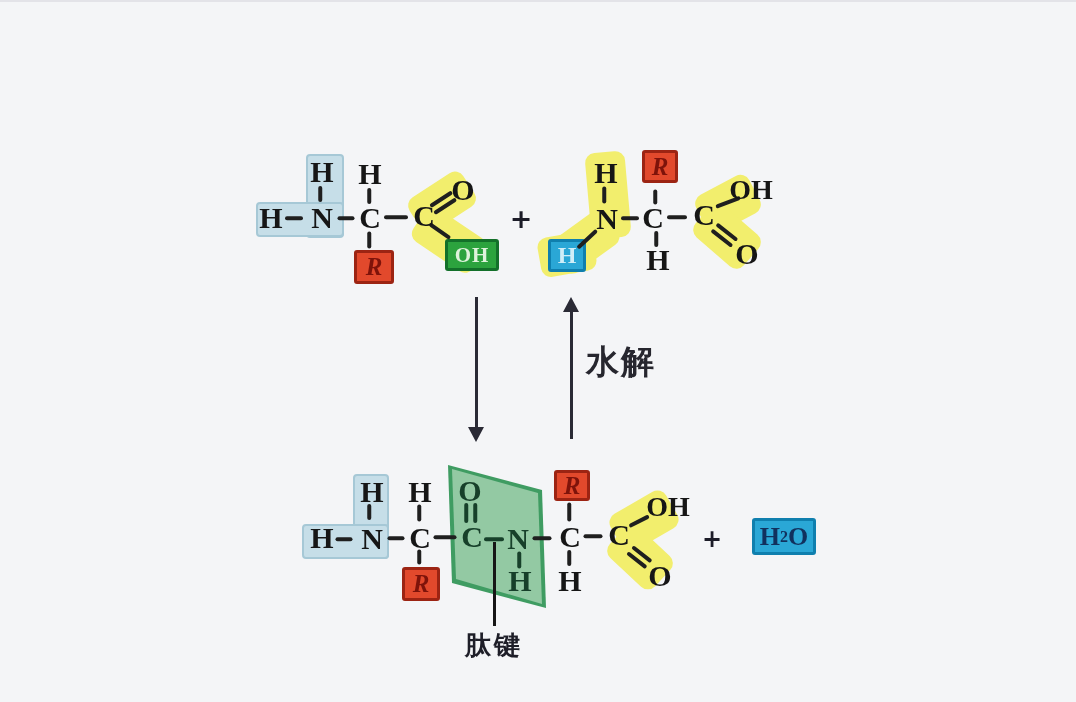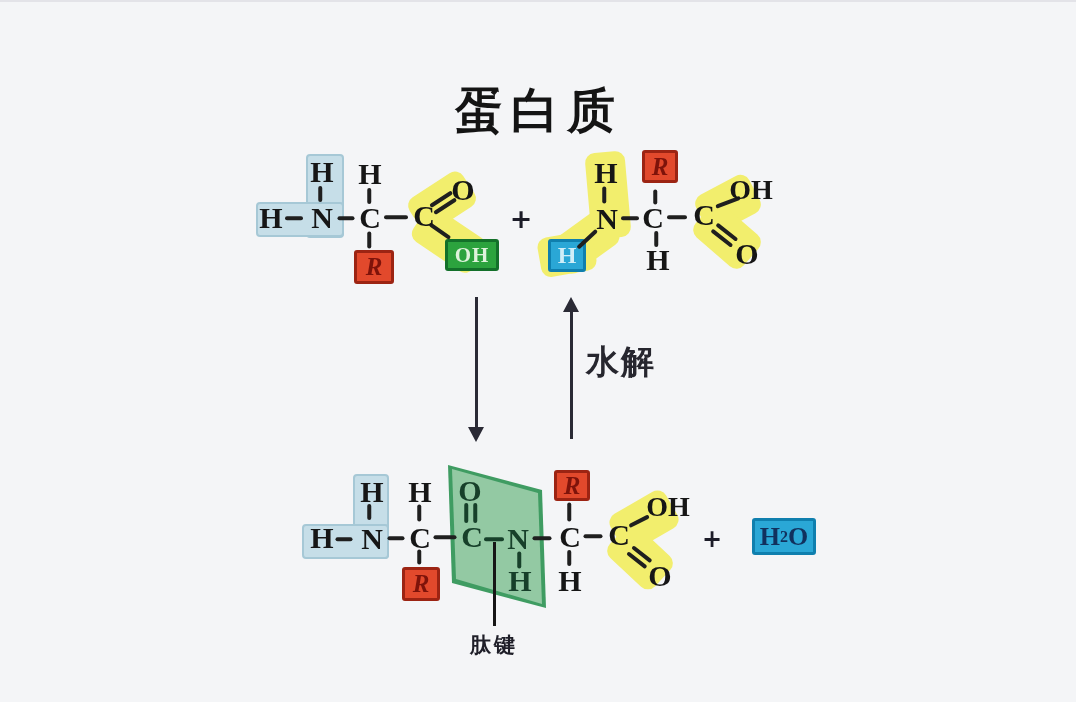--- a/index.html
+++ b/index.html
@@ -64,21 +64,20 @@
               border-top:15px solid #2a2a35;}
   .ahead.up{border-left:8px solid transparent;border-right:8px solid transparent;
             border-bottom:15px solid #2a2a35;}
   .pointer{position:absolute;width:3px;background:#161616;}
 </style>
 </head>
 <body>
 
 <div class="stage">
 
-  <div class="cn title" style="left:539px;top:108px;">蛋白质</div>
 
   <div class="hl blue" style="left:306px;top:152px;width:38px;height:84px;"></div>
   <div class="hl blue" style="left:256px;top:200px;width:88px;height:35px;"></div>
   <div class="hl yellow" style="left:442px;top:200px;width:64px;height:40px;transform:translate(-50%,-50%) rotate(-33deg);"></div>
   <div class="hl yellow" style="left:449px;top:238px;width:72px;height:40px;transform:translate(-50%,-50%) rotate(34deg);"></div>
 
   <div class="hl yellow" style="left:608px;top:193px;width:40px;height:86px;transform:translate(-50%,-50%) rotate(-5deg);"></div>
   <div class="hl yellow" style="left:585px;top:240px;width:66px;height:40px;transform:translate(-50%,-50%) rotate(-36deg);"></div>
   <div class="hl yellow" style="left:567px;top:252px;width:56px;height:40px;transform:translate(-50%,-50%) rotate(-10deg);"></div>
   <div class="hl yellow" style="left:728px;top:202px;width:60px;height:42px;transform:translate(-50%,-50%) rotate(-28deg);"></div>
@@ -187,15 +186,15 @@
   <div class="plus" style="left:521px;top:216px;">+</div>
   <div class="plus" style="left:712px;top:537px;font-size:24px;">+</div>
 
   <div class="aline" style="left:475px;top:295px;height:132px;"></div>
   <div class="ahead down" style="left:468px;top:425px;"></div>
   <div class="aline" style="left:570px;top:309px;height:128px;"></div>
   <div class="ahead up" style="left:563px;top:295px;"></div>
   <div class="cn proc" style="left:621px;top:359px;">水解</div>
 
   <div class="pointer" style="left:493px;top:540px;height:84px;"></div>
-  <div class="cn" style="left:494px;top:643px;font-size:21px;font-weight:700;letter-spacing:3px;color:#1e1e28;">肽键</div>
+  <div class="cn" style="left:494px;top:643px;font-size:26px;font-weight:700;letter-spacing:3px;color:#1e1e28;">肽键</div>
 
 </div>
 
 </body></html>

